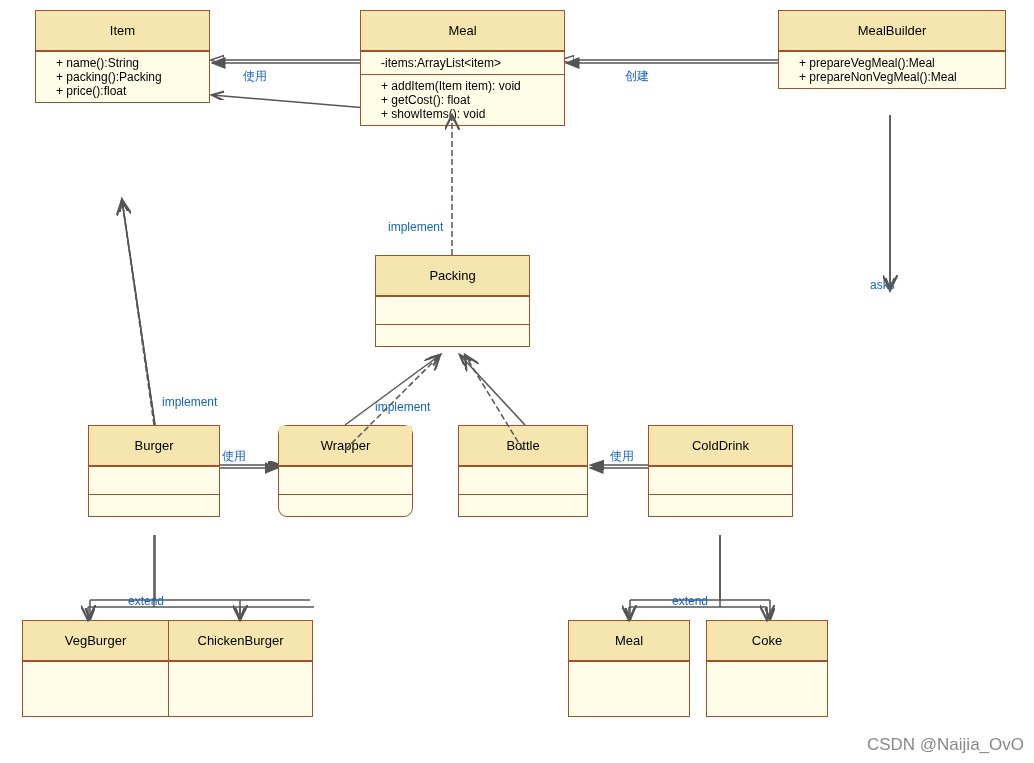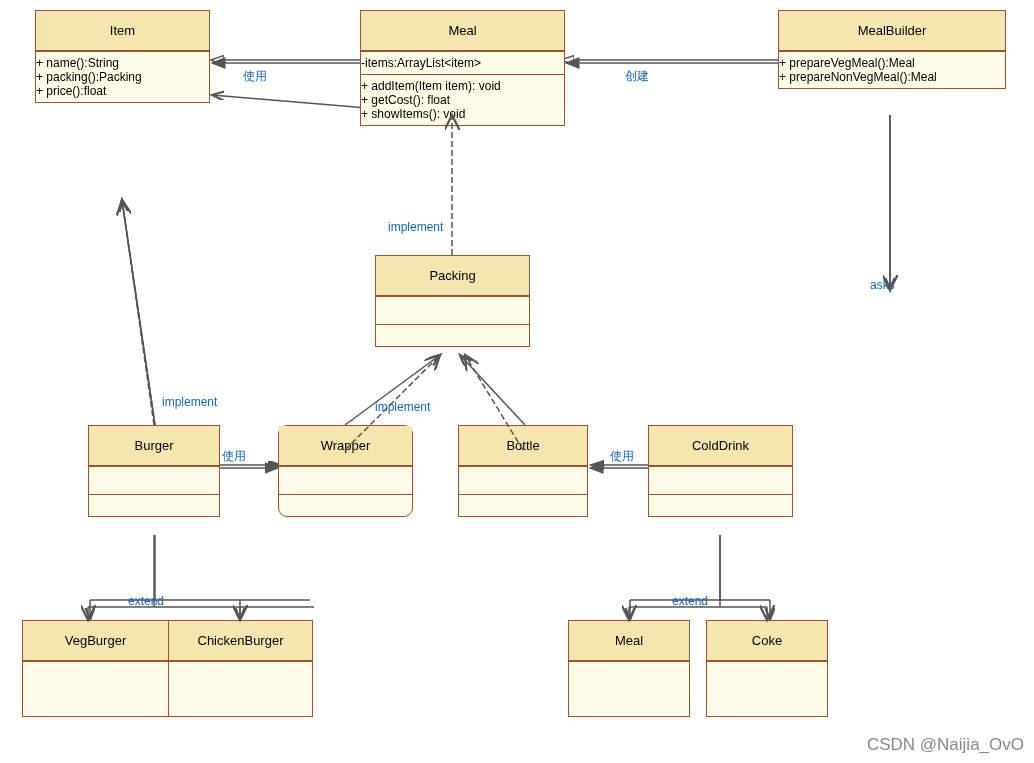--- a/index.html
+++ b/index.html
@@ -26,21 +26,21 @@
     .uml-header {
       background: #f5e6b0;
       border-bottom: 1.5px solid #a0522d;
       text-align: center;
       font-weight: normal;
       padding: 12px 8px;
       font-size: 13px;
     }
     .uml-section {
       border-top: 1.5px solid #a0522d;
-      padding: 4px 0;
+      padding: 4px 20px;
       min-height: 22px;
       font-size: 12px;
     }
     .uml-section:first-of-type {
       border-top: none;
     }
 
     
     .arrows-svg {
       position: absolute;

